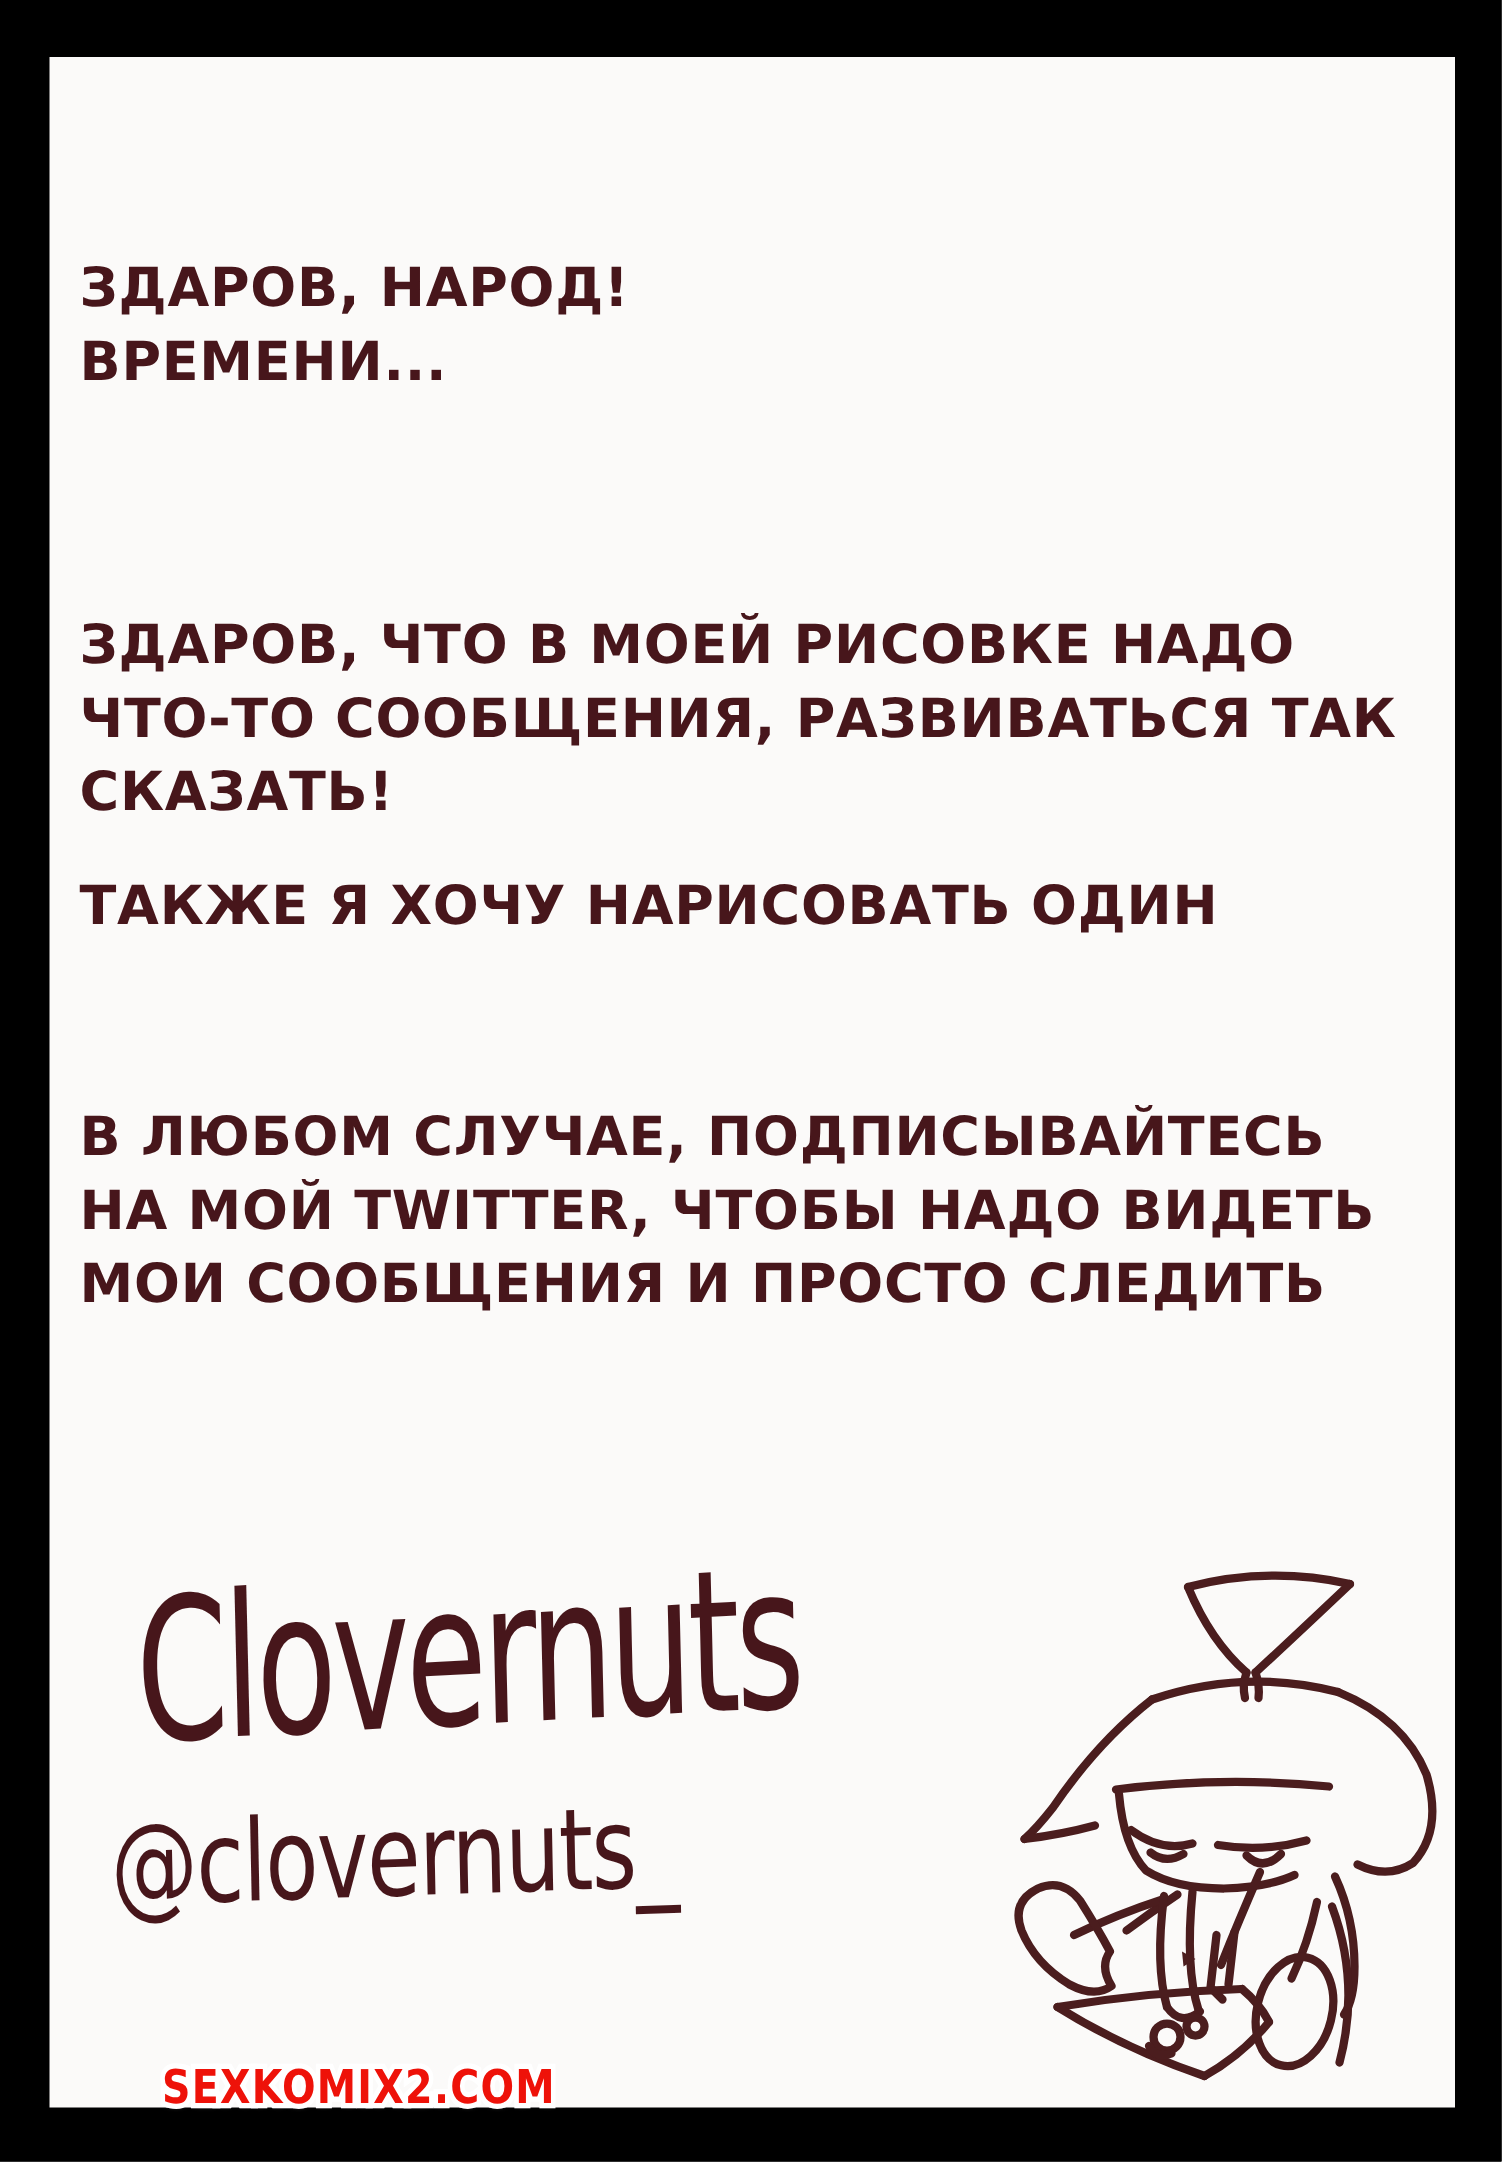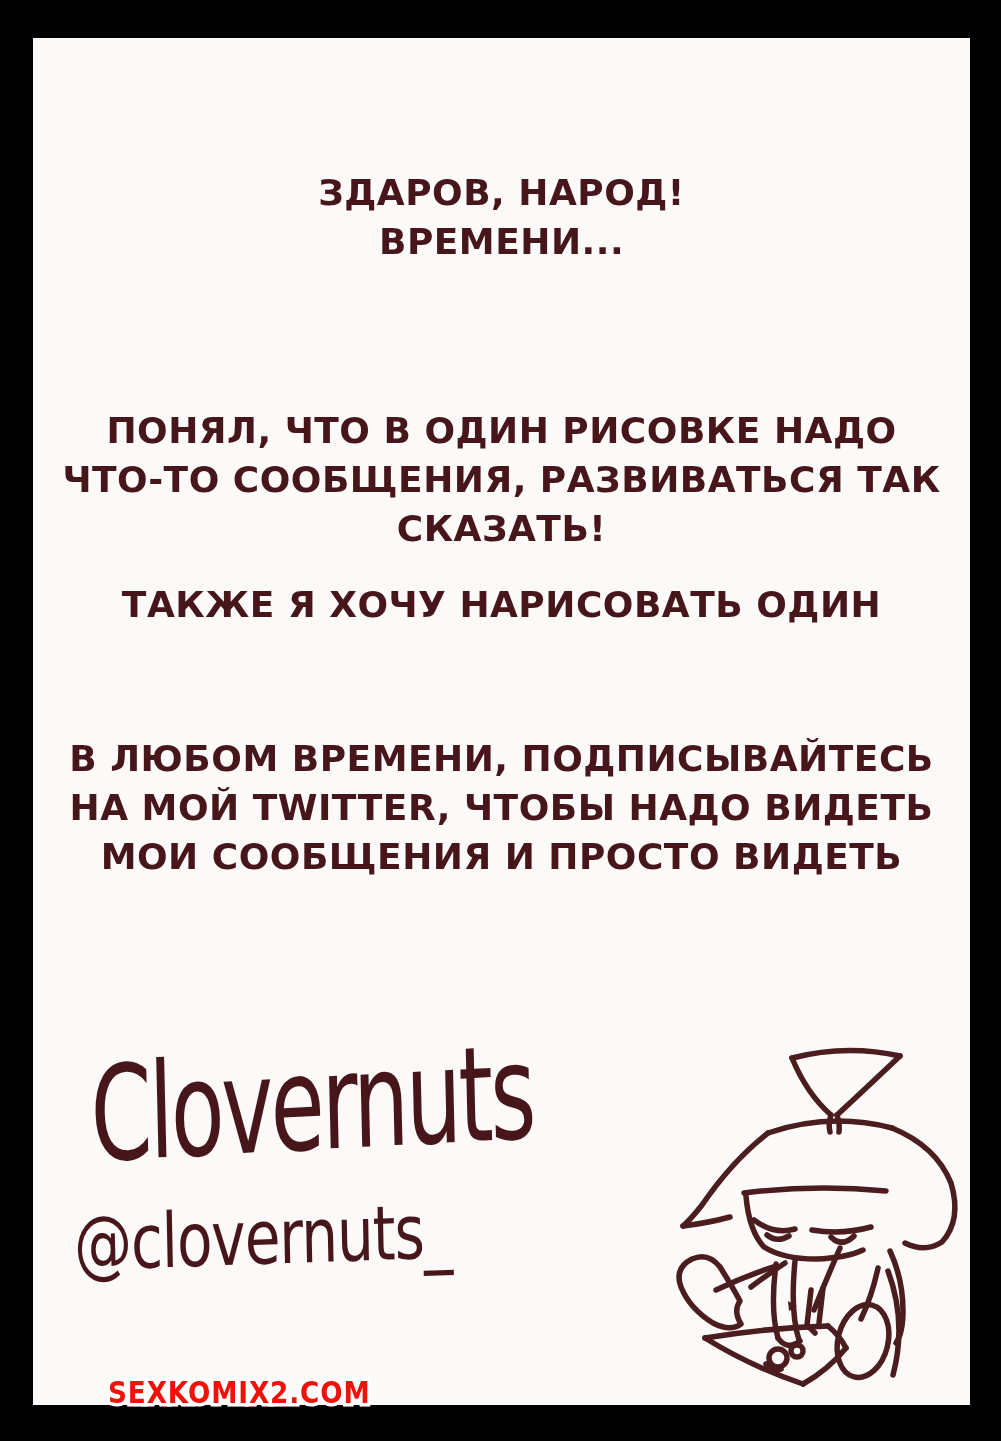--- a/index.html
+++ b/index.html
@@ -26,21 +26,21 @@
     top: 38px;
     width: 937px;
     height: 1367px;
     background: var(--paper);
   }
   .tblock {
     position: absolute;
     left: 0;
     width: 100%;
     padding: 0 20px;
-    text-align: center;
+    text-align: left;
   }
   .line {
     font-family: "DejaVu Sans", sans-serif;
     font-weight: 700;
     font-size: 36px;
     line-height: 49px;
     letter-spacing: 0.5px;
     color: var(--ink);
     white-space: nowrap;
   }
@@ -112,33 +112,33 @@
 
 <div class="stage">
   <div class="paper">
 
     <div class="tblock" style="top:130px">
       <div class="line">ЗДАРОВ, НАРОД!</div>
       <div class="line">ВРЕМЕНИ...</div>
     </div>
 
     <div class="tblock" style="top:368px">
-      <div class="line">ПОНЯЛ, ЧТО В ОДИН РИСОВКЕ НАДО</div>
+      <div class="line">ЗДАРОВ, ЧТО В МОЕЙ РИСОВКЕ НАДО</div>
       <div class="line">ЧТО-ТО СООБЩЕНИЯ, РАЗВИВАТЬСЯ ТАК</div>
       <div class="line">СКАЗАТЬ!</div>
     </div>
 
     <div class="tblock" style="top:542px">
       <div class="line">ТАКЖЕ Я ХОЧУ НАРИСОВАТЬ ОДИН</div>
     </div>
 
     <div class="tblock" style="top:696px">
-      <div class="line">В ЛЮБОМ ВРЕМЕНИ, ПОДПИСЫВАЙТЕСЬ</div>
+      <div class="line">В ЛЮБОМ СЛУЧАЕ, ПОДПИСЫВАЙТЕСЬ</div>
       <div class="line">НА МОЙ TWITTER, ЧТОБЫ НАДО ВИДЕТЬ</div>
-      <div class="line">МОИ СООБЩЕНИЯ И ПРОСТО ВИДЕТЬ</div>
+      <div class="line">МОИ СООБЩЕНИЯ И ПРОСТО СЛЕДИТЬ</div>
     </div>
 
     <div class="signature">Clovernuts</div>
     <div class="handle">@clovernuts_</div>
 
     <svg class="doodle" width="320" height="385" viewBox="0 0 320 385" xmlns="http://www.w3.org/2000/svg">
 
       <path d="M142,38 Q196,24 250,36"></path>
       <path d="M142,38 Q157,74 181,95"></path>
       <path d="M250,36 Q213,71 187,95"></path>

